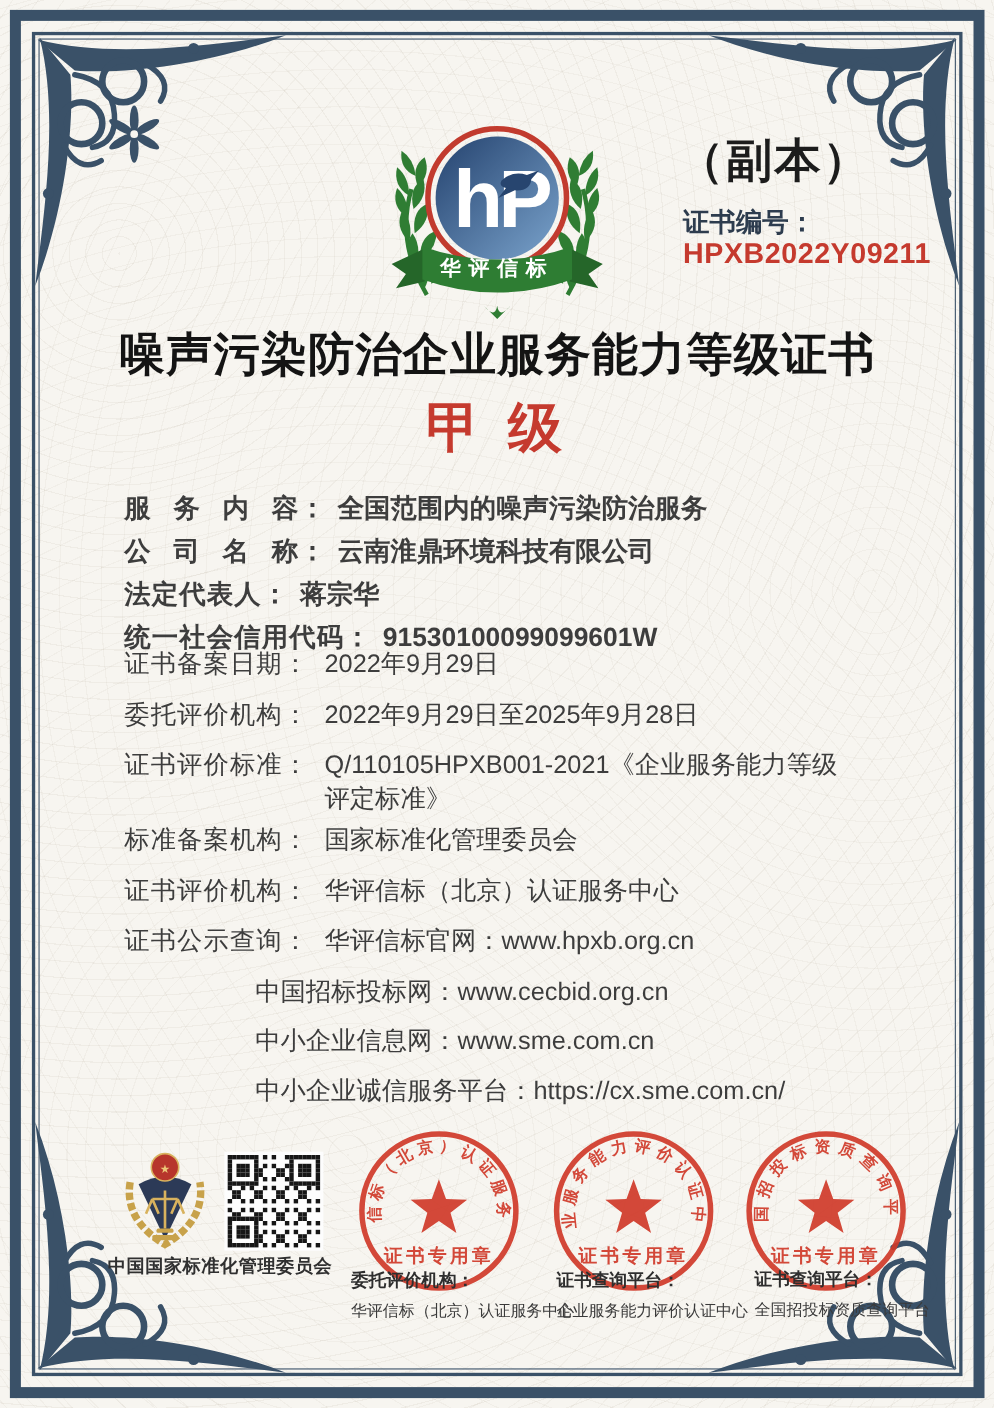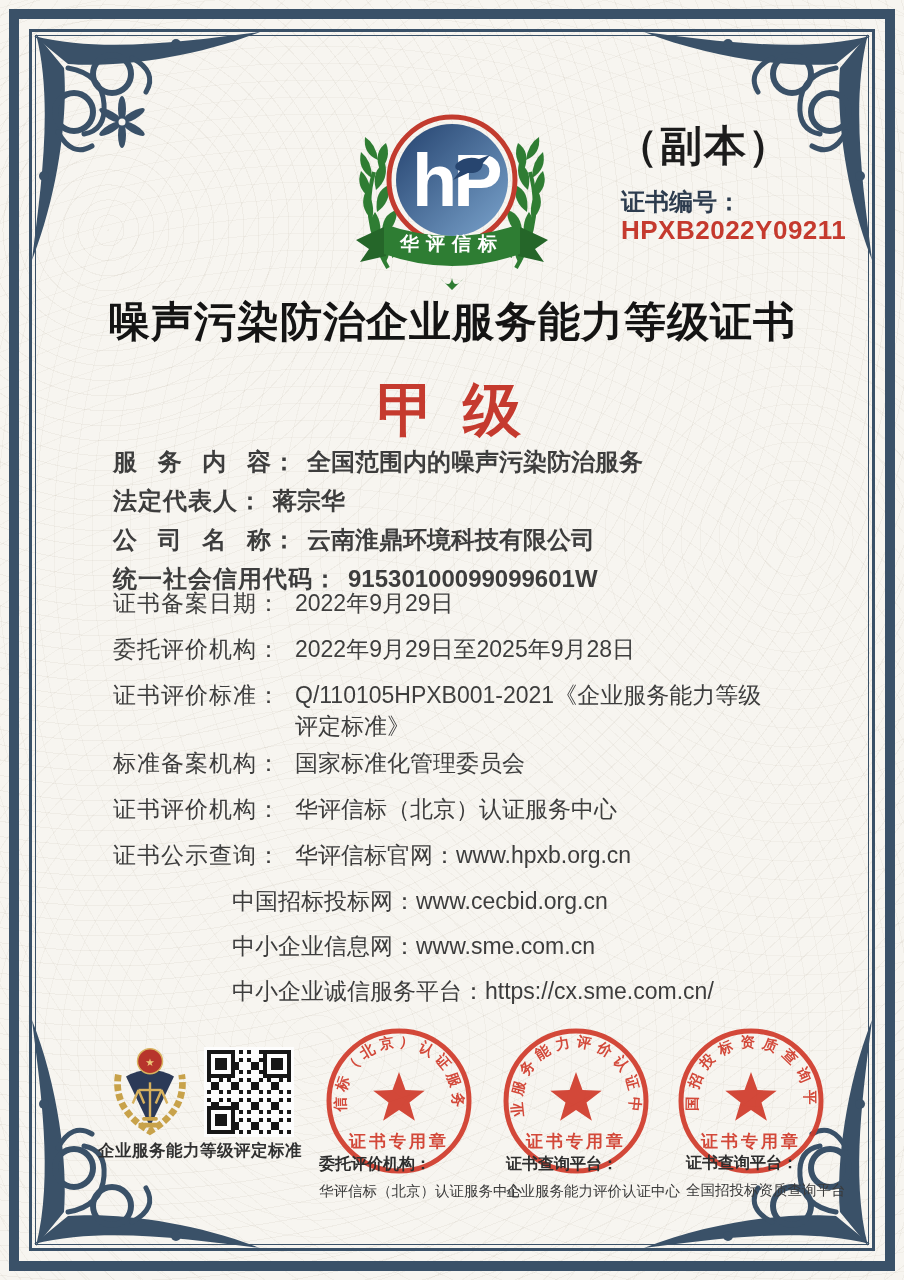--- a/index.html
+++ b/index.html
@@ -21,21 +21,21 @@
   .corner{position:absolute;width:240px;height:240px;color:var(--navy);pointer-events:none;}
   .corner.tl{left:24px;top:24px;}
   .corner.tr{right:24px;top:24px;transform:scaleX(-1);}
   .corner.bl{left:24px;bottom:24px;transform:scaleY(-1);}
   .corner.br{right:24px;bottom:24px;transform:scale(-1,-1);}
   
   .copy-label{left:616px;top:118px;font-size:42px;font-weight:700;color:#1c1c1c;letter-spacing:2px;}
   .certno-label{left:621px;top:186px;font-size:24px;font-weight:700;color:#2d3c4e;}
   .certno{left:621px;top:215px;font-size:26px;font-weight:700;color:var(--red);letter-spacing:.5px;}
   .cert-title{left:0;top:294px;width:100%;text-align:center;font-size:42px;font-weight:900;color:#141414;letter-spacing:1px;}
-  .grade{left:0;top:372px;width:100%;text-align:center;font-size:58px;font-weight:900;color:var(--red);letter-spacing:6px;}
+  .grade{left:0;top:356px;width:100%;text-align:center;font-size:49px;font-weight:900;color:var(--red);letter-spacing:6px;}
   
   .block{color:var(--ink);}
   .info-block{left:113px;top:446px;font-size:24px;font-weight:600;}
   .info-block .row{margin-bottom:7px;white-space:nowrap;}
   .info-block .lbl{word-spacing:12px;letter-spacing:1px;margin-right:10px;}
   .dates-block{left:113px;top:588px;font-size:23px;font-weight:500;}
   .dates-block .row{display:flex;margin-bottom:15px;}
   .dates-block .lbl{flex:none;min-width:163px;margin-right:14px;letter-spacing:1px;}
   .dates-block .val{width:488px;line-height:31px;}
   .agency-block{left:113px;top:748px;font-size:23px;font-weight:500;}
@@ -171,22 +171,22 @@
 
 <div class="abs copy-label">（副本）</div>
 <div class="abs certno-label">证书编号：</div>
 <div class="abs certno">HPXB2022Y09211</div>
 
 <div class="abs cert-title">噪声污染防治企业服务能力等级证书</div>
 <div class="abs grade">甲 级</div>
 
 <div class="abs block info-block">
   <div class="row"><span class="lbl">服 务 内 容：</span><span>全国范围内的噪声污染防治服务</span></div>
+  <div class="row"><span class="lbl">公 司 名 称：</span><span>云南淮鼎环境科技有限公司</span></div>
   <div class="row"><span class="lbl">法定代表人：</span><span>蒋宗华</span></div>
-  <div class="row"><span class="lbl">公 司 名 称：</span><span>云南淮鼎环境科技有限公司</span></div>
   <div class="row"><span class="lbl">统一社会信用代码：</span><span>91530100099099601W</span></div>
 </div>
 
 <div class="abs block dates-block">
   <div class="row">
       <span class="lbl">证书备案日期：</span>
       <span class="val">2022年9月29日</span>
     </div>
   <div class="row">
       <span class="lbl">委托评价机构：</span>
@@ -672,21 +672,21 @@
     <i></i>
     <i class="on"></i>
     <i></i>
     <i class="on"></i>
     <i></i>
     <i></i>
     <i class="on"></i>
     <i></i>
     <i class="on"></i>
   </div>
-<div class="abs emblem-caption">企业服务能力等级评定标准</div>
+<div class="abs emblem-caption">中国国家标准化管理委员会</div>
 
 <svg class="abs seal seal1" viewBox="0 0 150 150">
   <circle cx="75" cy="75" r="70" fill="none" stroke="var(--sealred)" stroke-width="5"></circle>
   <path id="arc0" d="M 24.3,93.5 A 54,54 0 1 1 125.7,93.5" fill="none"></path>
   <text font-size="14.5" fill="var(--sealred)" letter-spacing="4.5" font-weight="bold">
     <textPath href="#arc0" startOffset="50%" text-anchor="middle">华评信标（北京）认证服务中心</textPath>
   </text>
   <polygon points="75,46 81.5,64.1 100.7,64.7 85.5,76.4 90.9,94.8 75,84 59.1,94.8 64.5,76.4 49.3,64.7 68.5,64.1" fill="var(--sealred)"></polygon>
   <text x="75" y="121" text-anchor="middle" font-size="17" font-weight="bold" fill="var(--sealred)" letter-spacing="3">证书专用章</text>
 </svg>

